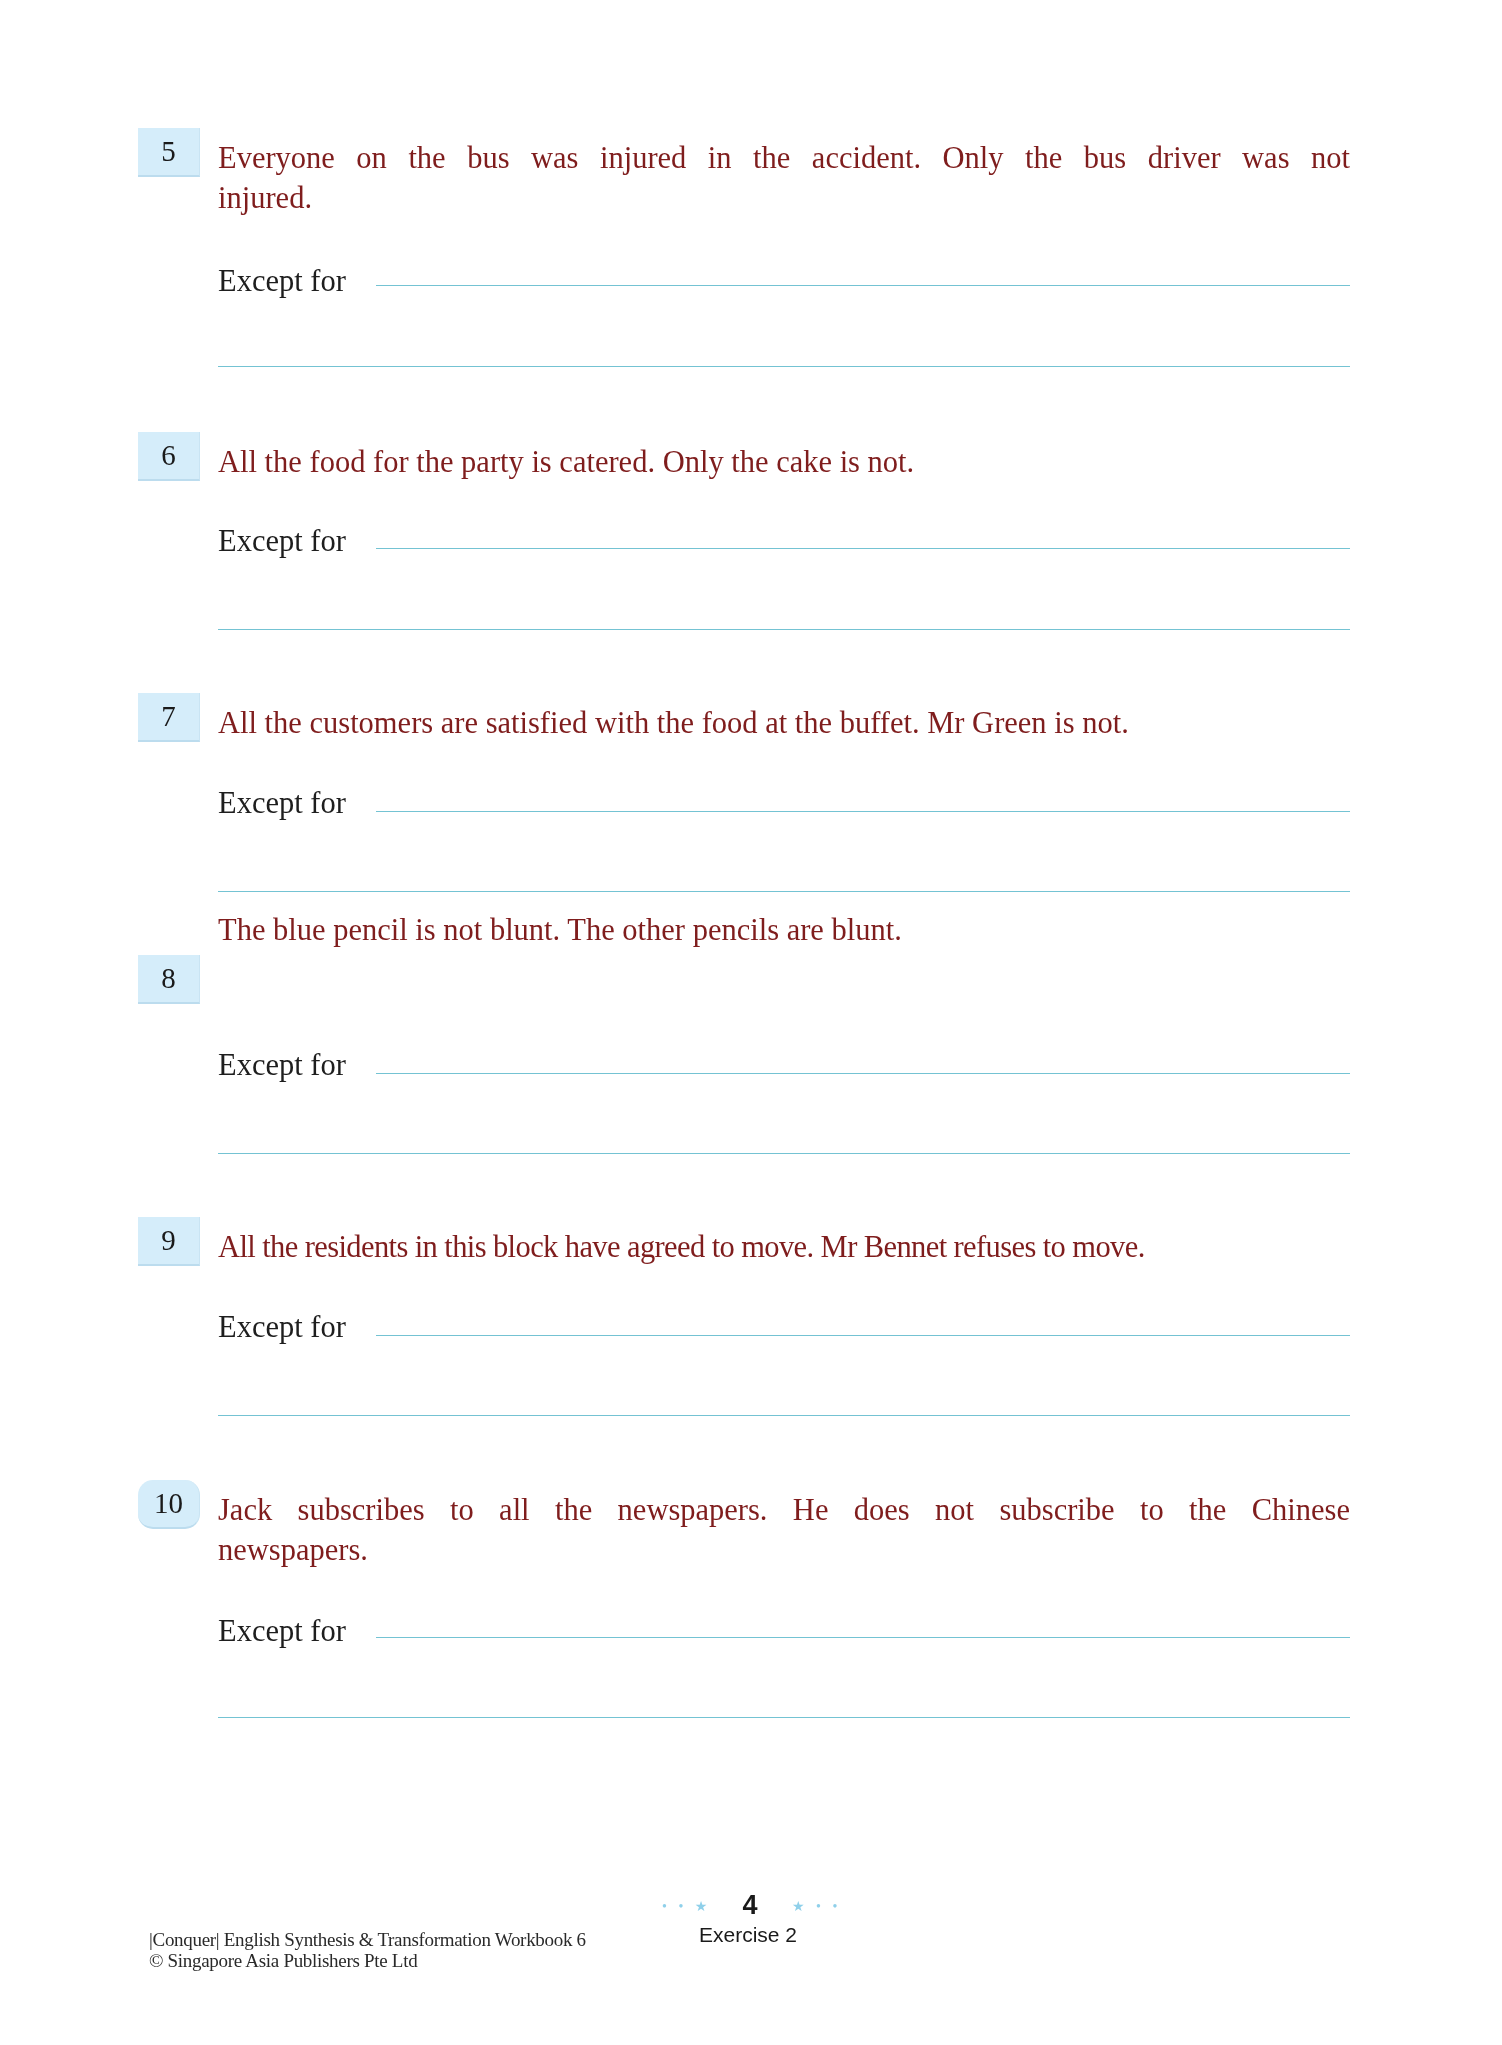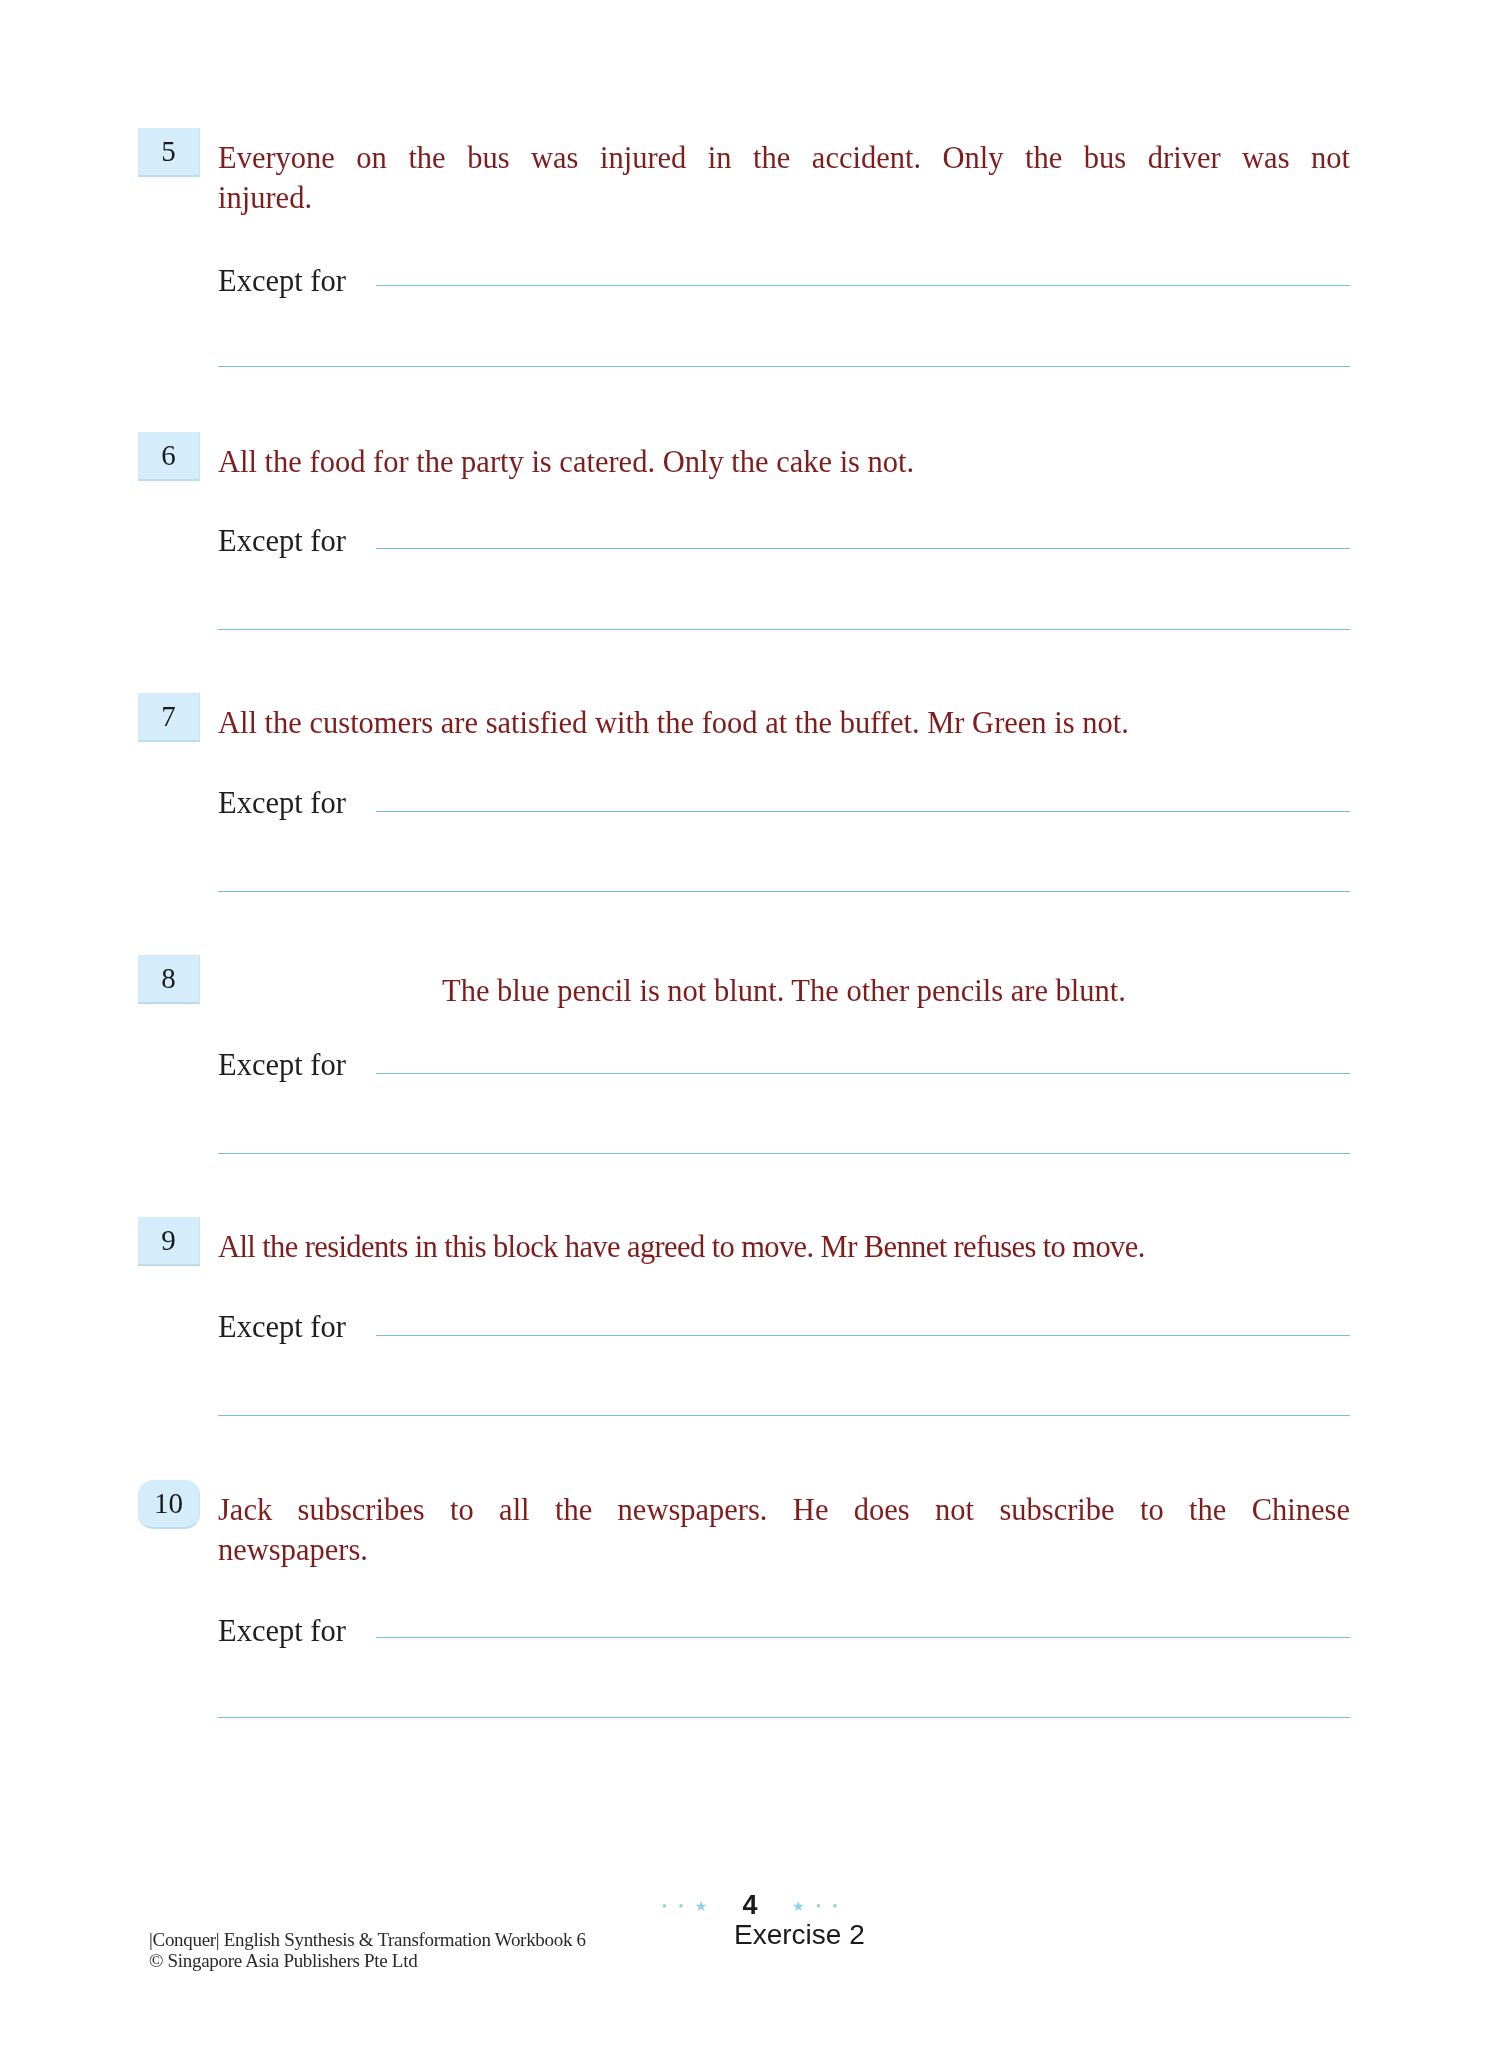--- a/index.html
+++ b/index.html
@@ -14,22 +14,22 @@
               text-align:justify; color:#7f1d1d; }
   .sentence.single { text-align:left; white-space:nowrap; }
   .except-label { position:absolute; left:218px; font-size:30.5px; line-height:40px; color:#1e1e1e; white-space:nowrap; }
   .answer-line { position:absolute; height:0; border-top:1.5px solid #74c3d3; }
   .line-1 { left:376px; width:974px; }
   .line-2 { left:218px; width:1132px; }
   .footer-left { position:absolute; left:149px; font-size:19px; line-height:20px; color:#2a2a2a;
                  font-family:"Liberation Serif", serif; white-space:nowrap; letter-spacing:-0.3px; }
   .page-num { position:absolute; left:738px; top:1891px; width:24px; text-align:center;
               font-family:"Liberation Sans", sans-serif; font-weight:bold; font-size:27px; line-height:28px; color:#1a1a1a; }
-  .footer-ex { position:absolute; left:734px; top:1924px; font-family:"Liberation Sans", sans-serif;
-               font-size:28px; line-height:22px; color:#1a1a1a; white-space:nowrap; }
+  .footer-ex { position:absolute; left:699px; top:1924px; font-family:"Liberation Sans", sans-serif;
+               font-size:21px; line-height:22px; color:#1a1a1a; white-space:nowrap; }
   .stars { position:absolute; top:1899px; font-size:14px; line-height:16px; color:#8fd0ea; letter-spacing:4px; white-space:nowrap; }
 </style>
 </head>
 <body>
 
 <div class="item">
   <div class="num-box" style="top:128px;">5</div>
   <div class="sentence single" style="top:138px;">
     <div style="text-align:justify;text-align-last:justify;">Everyone on the bus was injured in the accident. Only the bus driver was not</div>
     <div>injured.</div>
@@ -50,21 +50,21 @@
 <div class="item">
   <div class="num-box" style="top:693px;">7</div>
   <div class="sentence single" style="top:703px;">All the customers are satisfied with the food at the buffet. Mr Green is not.</div>
   <div class="except-label" style="top:783px;">Except for</div>
   <div class="answer-line line-1" style="top:811px;"></div>
   <div class="answer-line line-2" style="top:891px;"></div>
 </div>
 
 <div class="item">
   <div class="num-box" style="top:955px;">8</div>
-  <div class="sentence single" style="top:971px;text-align:center;">The blue pencil is not blunt. The other pencils are blunt.</div>
+  <div class="sentence single" style="top:910px;">The blue pencil is not blunt. The other pencils are blunt.</div>
   <div class="except-label" style="top:1045px;">Except for</div>
   <div class="answer-line line-1" style="top:1073px;"></div>
   <div class="answer-line line-2" style="top:1153px;"></div>
 </div>
 
 <div class="item">
   <div class="num-box" style="top:1217px;">9</div>
   <div class="sentence single" style="top:1227px;letter-spacing:-0.6px;">All the residents in this block have agreed to move. Mr Bennet refuses to move.</div>
   <div class="except-label" style="top:1307px;">Except for</div>
   <div class="answer-line line-1" style="top:1335px;"></div>

